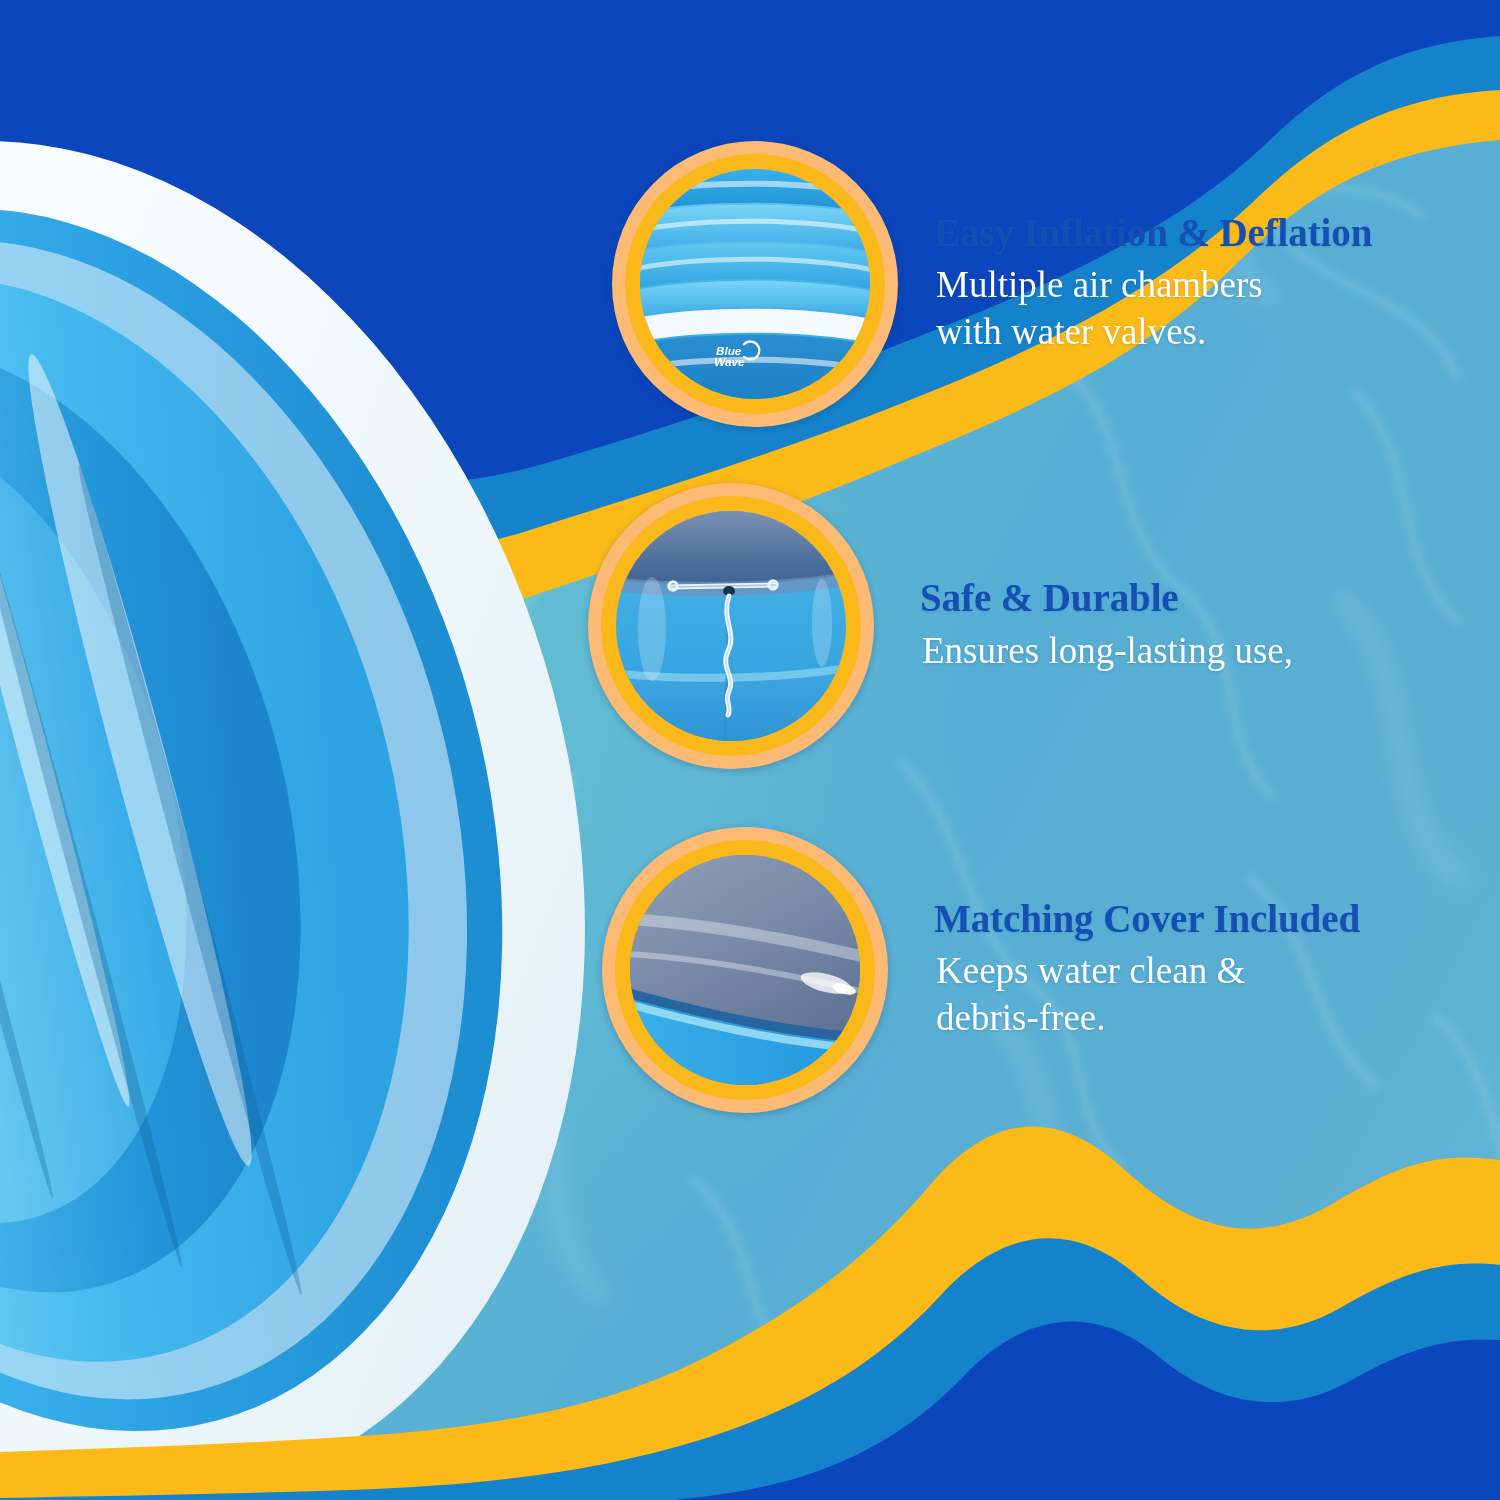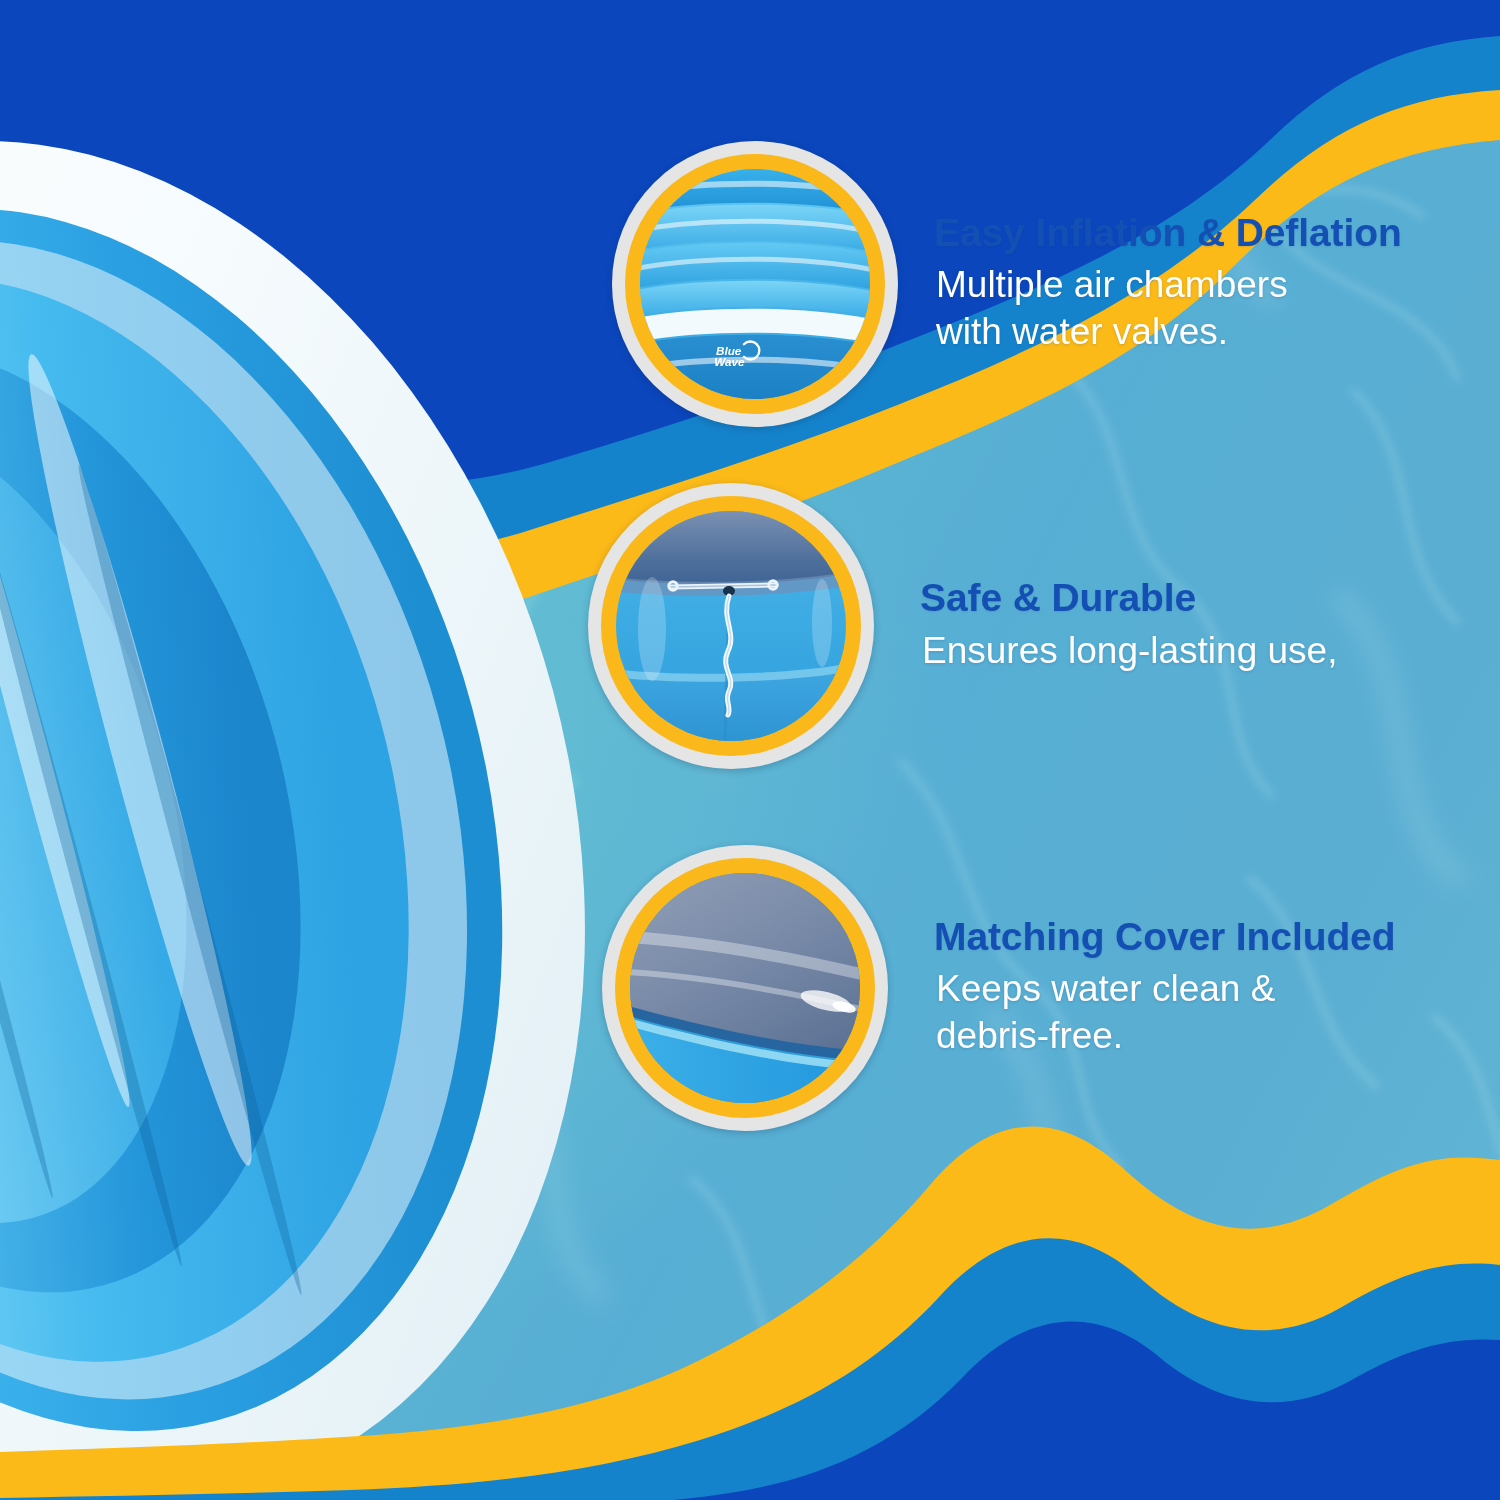--- a/index.html
+++ b/index.html
@@ -67,47 +67,48 @@
   }
 
   
   .feature {
     position: absolute;
     display: flex;
     align-items: center;
   }
   .feature-1 { left: 612px; top: 141px; }
   .feature-2 { left: 588px; top: 483px; }
-  .feature-3 { left: 602px; top: 845px; }
+  .feature-3 { left: 602px; top: 827px; }
 
   .badge {
     position: relative;
     width: 286px;
     height: 286px;
     border-radius: 50%;
     flex: 0 0 auto;
-    background: #e5e5e5;
+    background: #fdba74;
     box-shadow: 0 2px 7px rgba(10,40,80,.25);
   }
   .badge .ring-yellow {
     position: absolute;
     inset: 13px;
     border-radius: 50%;
     background: #fab81b;
   }
   .badge .photo {
     position: absolute;
     inset: 28px;
     border-radius: 50%;
     overflow: hidden;
   }
 
   .feature-text {
     margin-left: 46px;
     width: 530px;
+    font-family: Liberation Serif, serif;
   }
   .feature-1 .feature-text { margin-left: 36px; }
   .f-title {
     color: #1450b4;
     font-size: 39px;
     font-weight: bold;
     letter-spacing: -.1px;
     line-height: 1.12;
     margin: 0 0 8px 0;
     text-shadow: 0 1px 2px rgba(20,60,120,.13);

